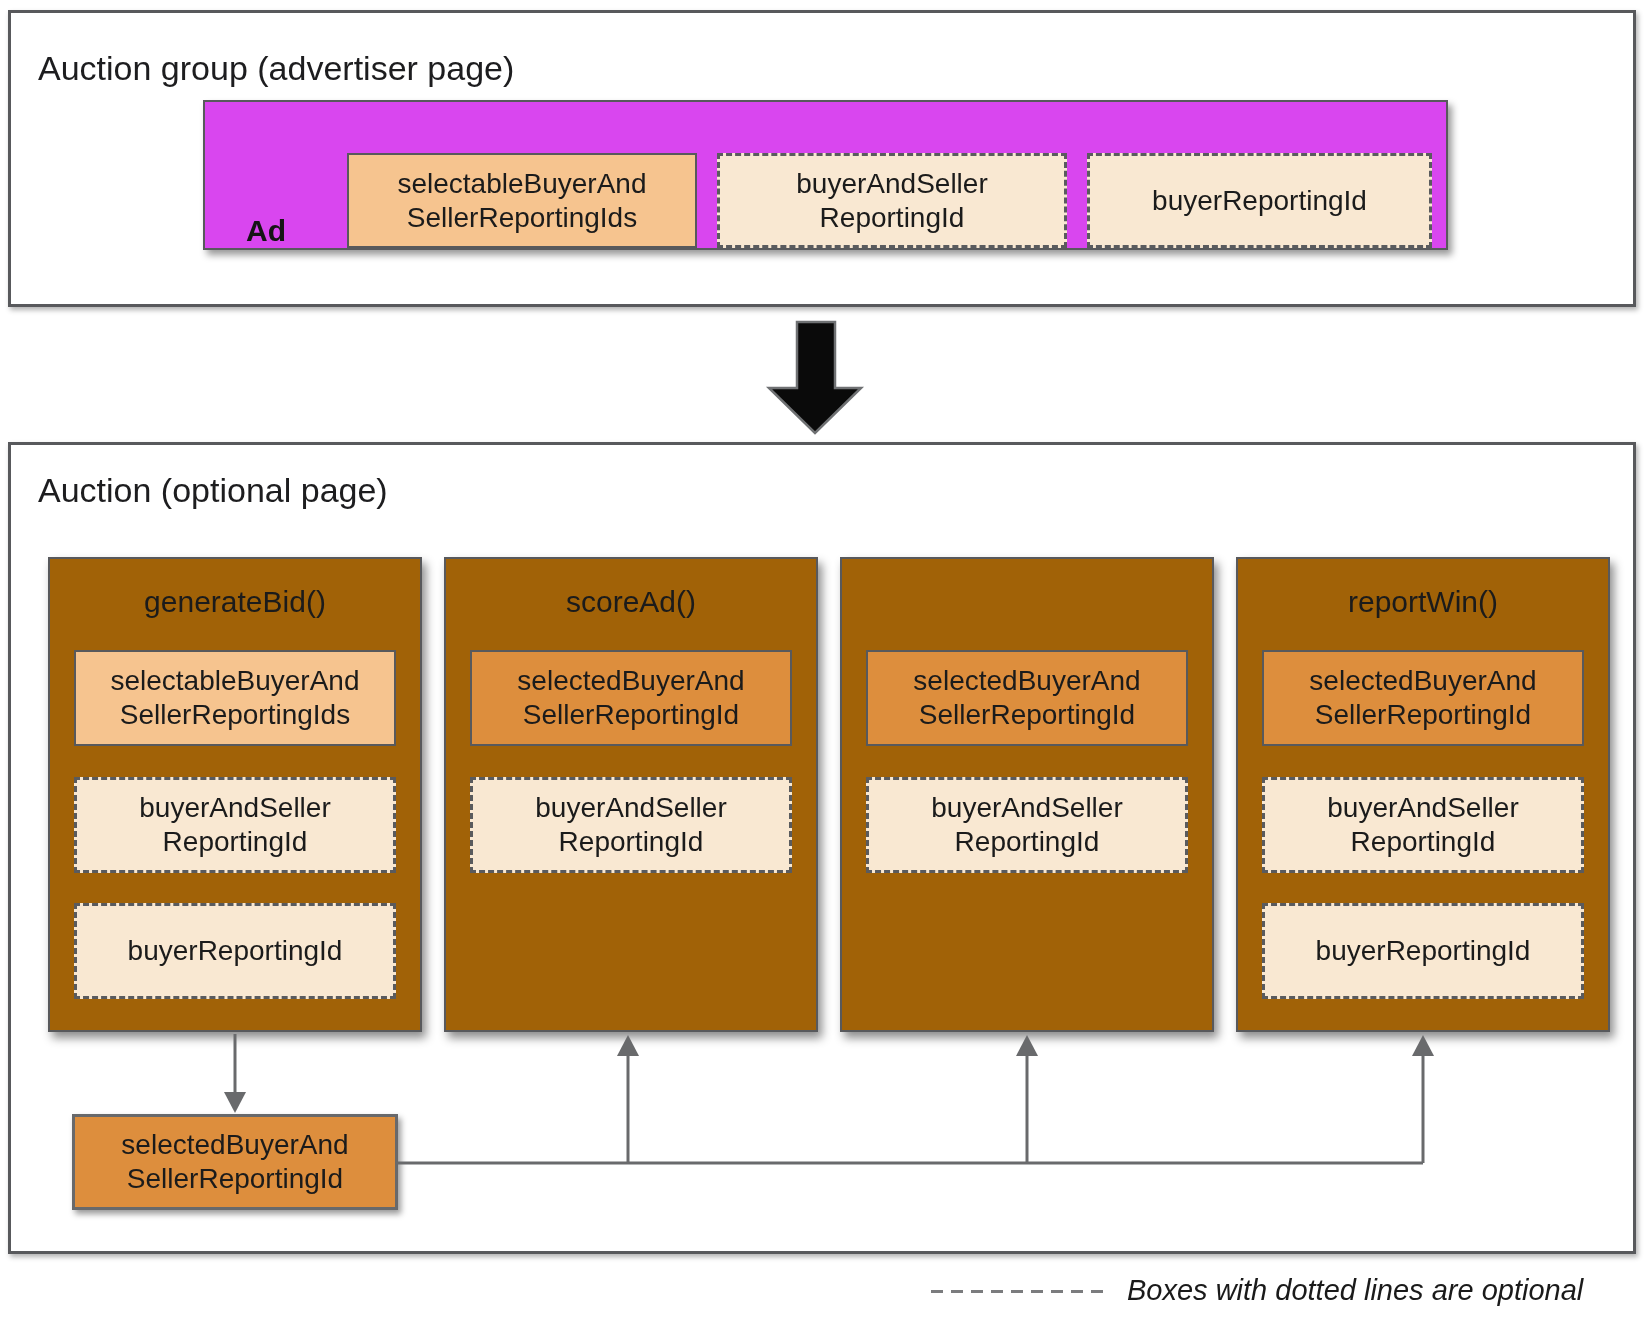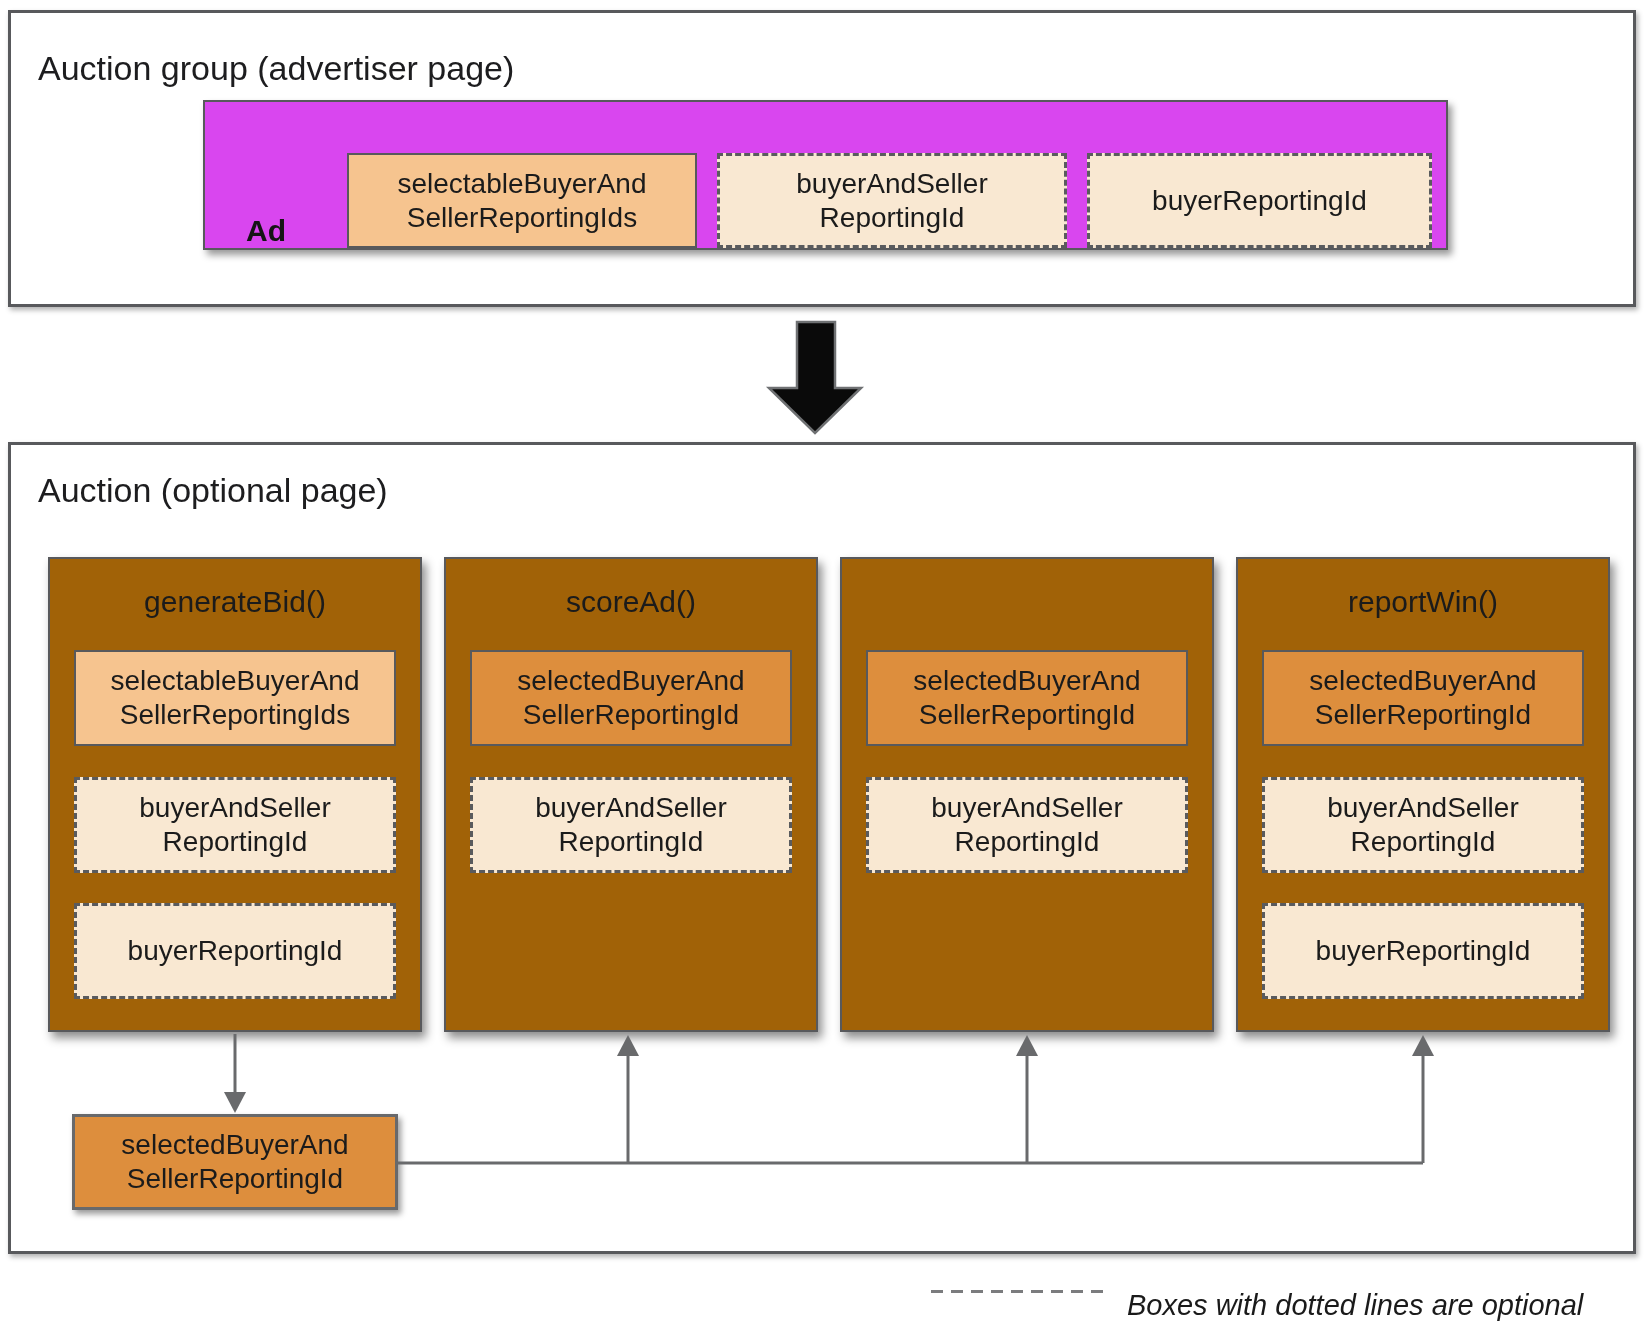--- a/index.html
+++ b/index.html
@@ -55,21 +55,21 @@
   }
   
   .overlay{position:absolute;left:0;top:0;width:1646px;height:1332px;pointer-events:none;}
   
   .legend-dash{
     position:absolute;left:931px;top:1290px;width:176px;height:3px;
     background:repeating-linear-gradient(90deg,#7b7c7e 0 12px,transparent 12px 20px);
   }
   .legend-text{
     position:absolute;left:1127px;top:1274px;font-size:29px;font-style:italic;
-    color:#1a1a1a;white-space:nowrap;margin-top:15px;
+    color:#1a1a1a;white-space:nowrap;
   }
 </style>
 </head>
 <body>
 
 <div class="canvas">
 
   <section class="panel interest">
     <div class="panel-title" style="left:27px;top:36px;">Auction group (advertiser page)</div>
   </section>

